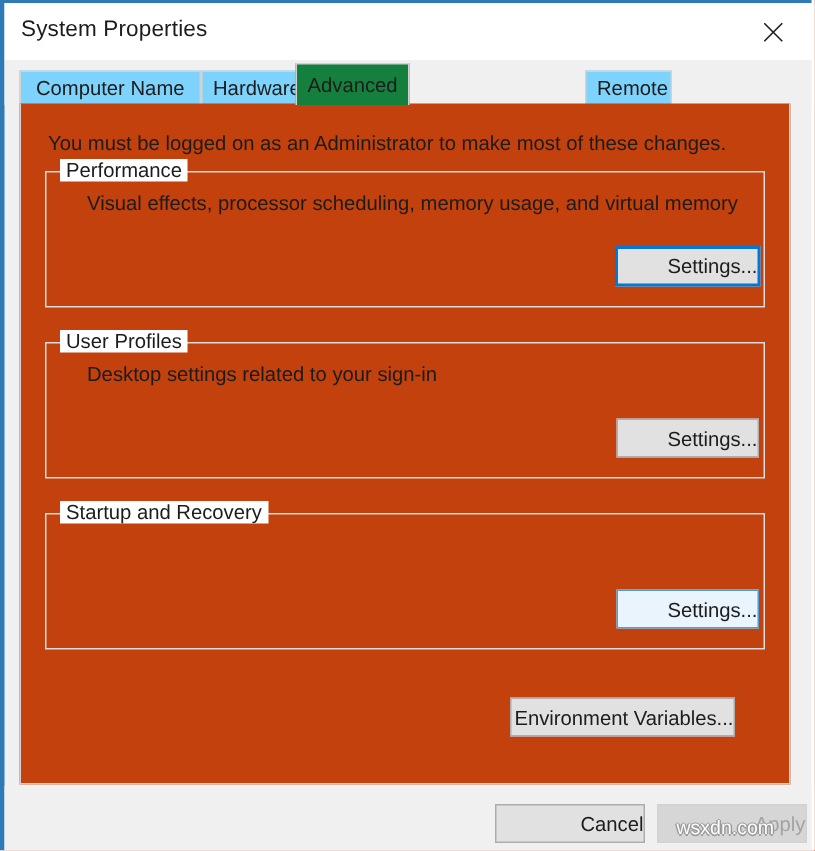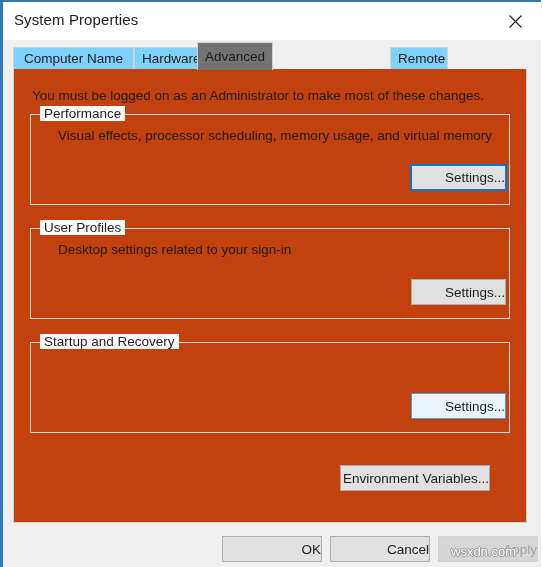--- a/index.html
+++ b/index.html
@@ -94,21 +94,21 @@
     color: #1c1c1c;
     line-height: 21px;
     text-align: center;
     white-space: nowrap;
     padding: 0 7px;
     cursor: default;
   }
   .tab.active {
     top: 2px;
     height: 28px;
-    background: #737373;
+    background: #15803d;
     border-color: #d2d2d2;
     line-height: 27px;
     z-index: 3;
   }
 
   
   .tabpage {
     position: absolute;
     left: 13px;
     top: 69px;
@@ -256,20 +256,19 @@
 
     <div class="groupbox" style="left:16px; top:273px; width:480px; height:91px;">
       <div class="group-legend">Startup and Recovery</div>
       <button class="btn hovered" style="left:380px; top:50px; width:95px; height:26px;">Settings...</button>
     </div>
 
     <button class="btn" style="left:326px; top:396px; width:150px; height:26px;">Environment Variables...</button>
   </div>
 
   <div class="cmdstrip">
-    <button class="btn" style="left:219px; top:12px; width:100px; height:26px;">OK</button>
     <button class="btn" style="left:327px; top:12px; width:100px; height:26px;">Cancel</button>
     <button class="btn disabled" style="left:435px; top:12px; width:100px; height:26px;padding-left:48px;">Apply</button>
   </div>
 
   <div class="watermark">wsxdn.com</div>
 
 </div>
 
 </body></html>

